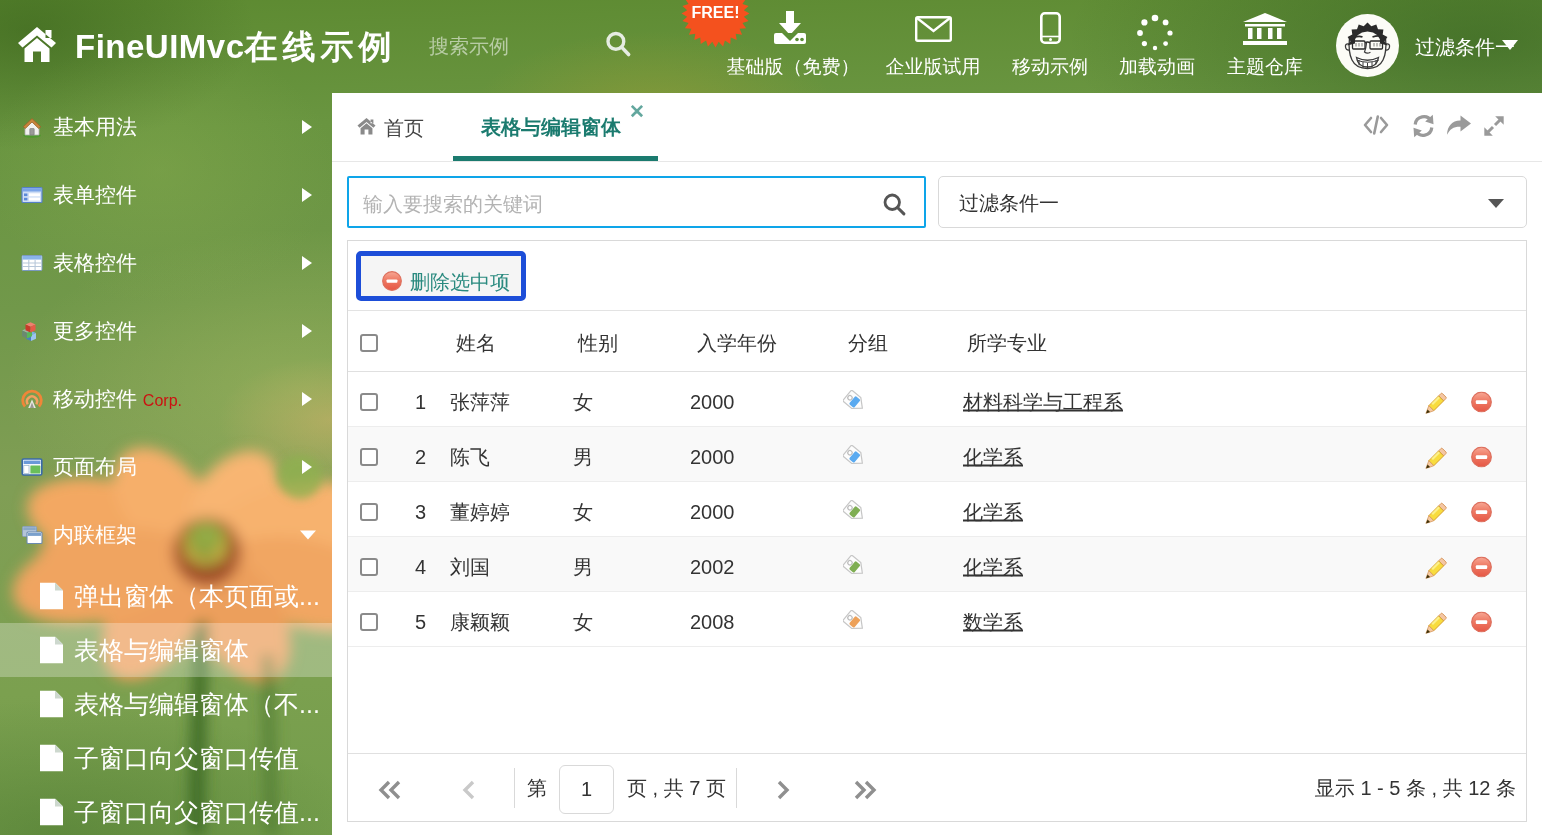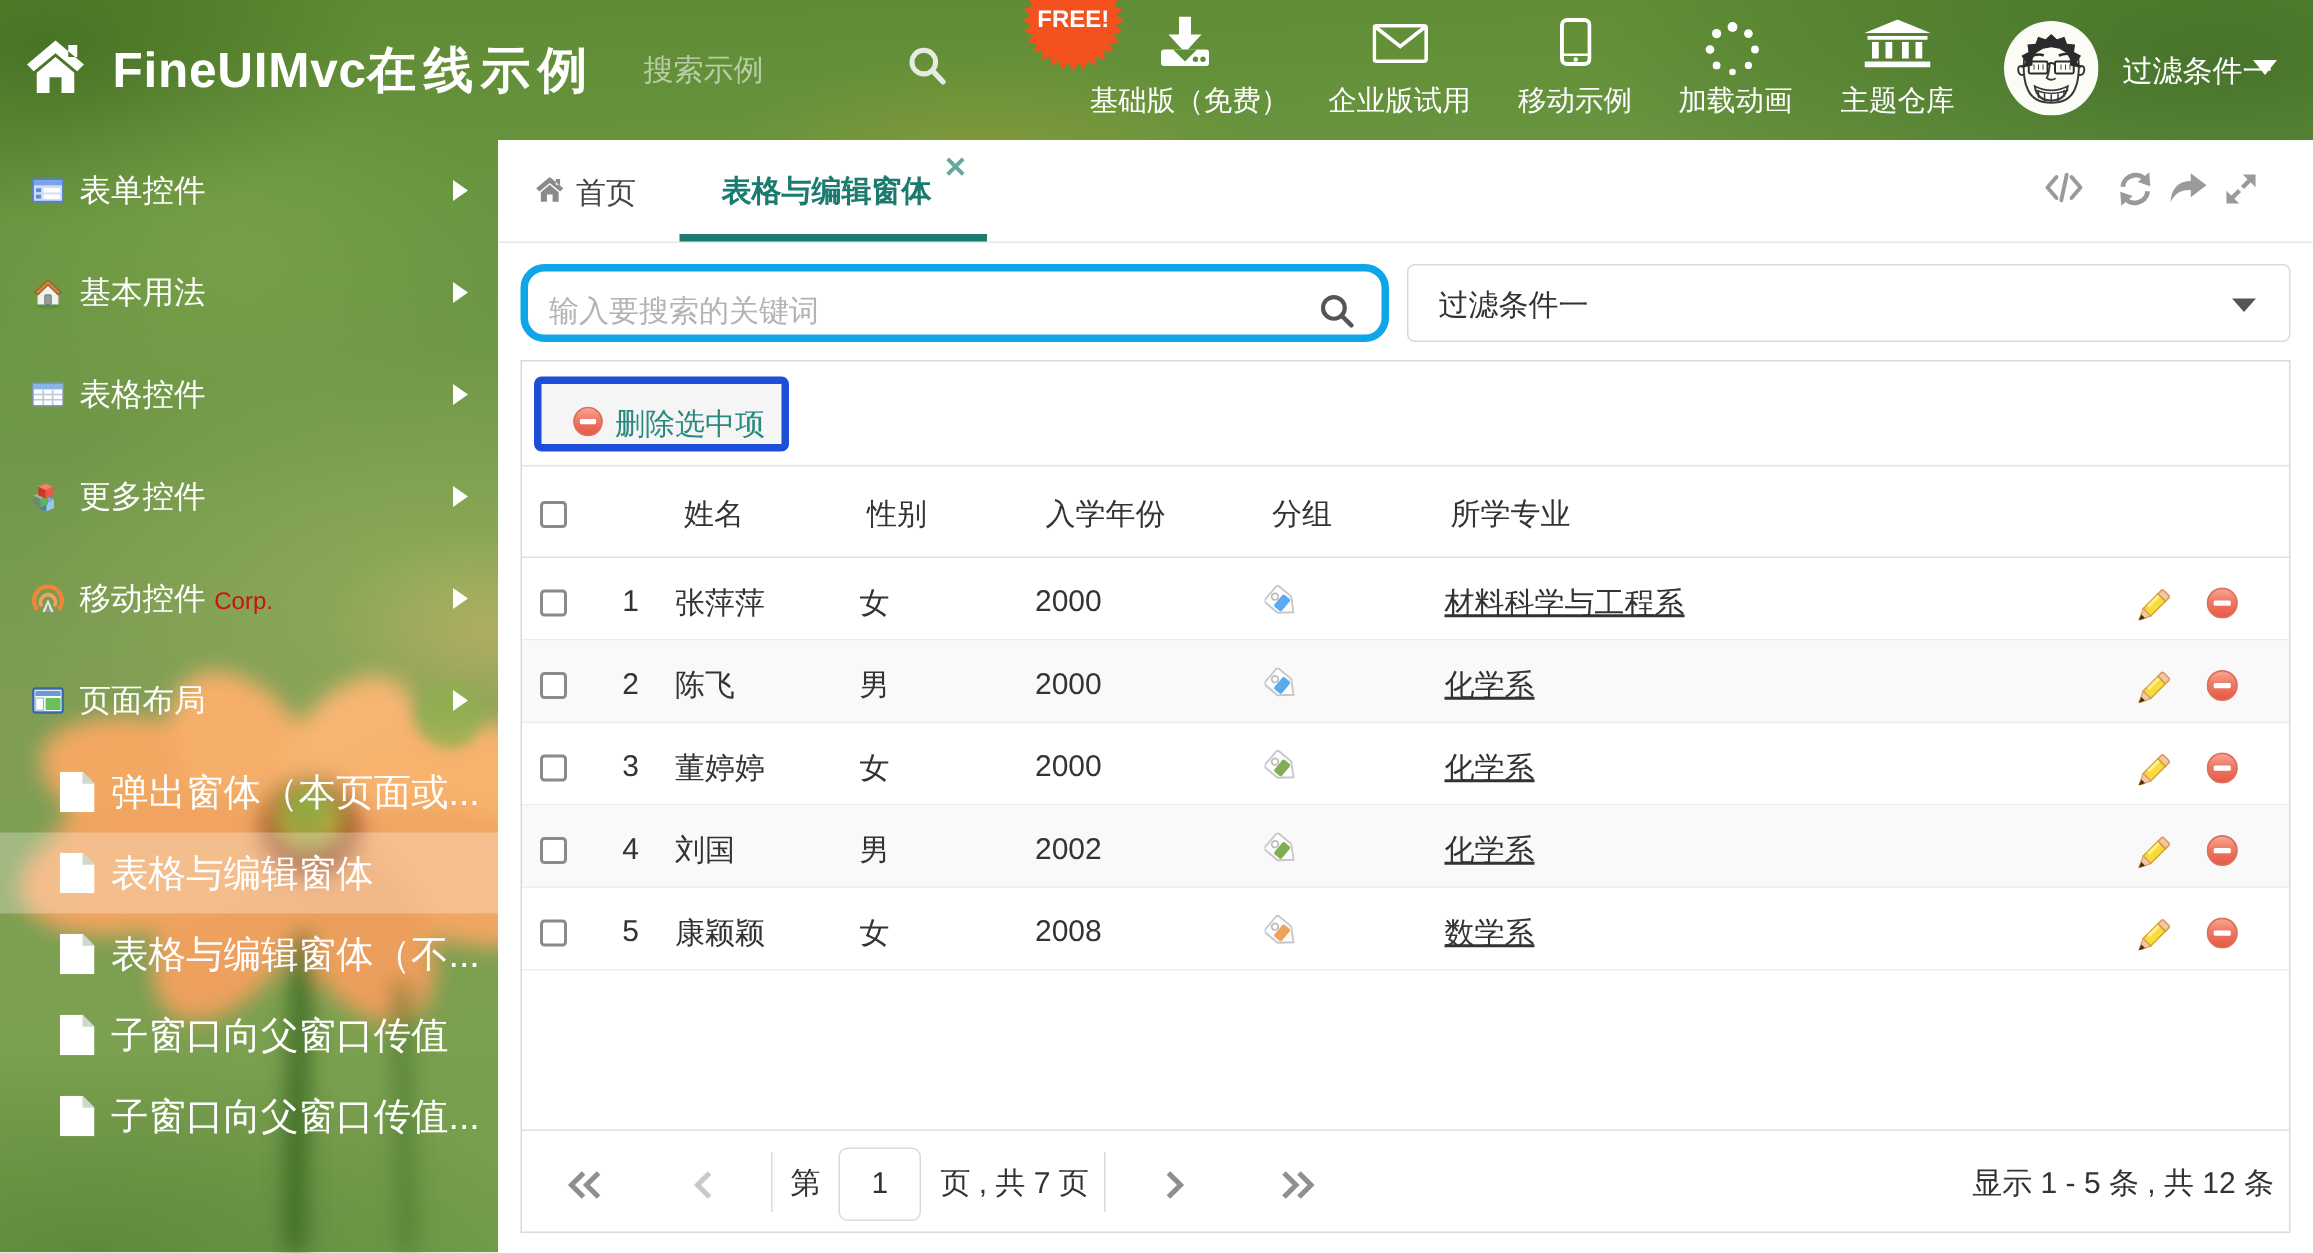--- a/index.html
+++ b/index.html
@@ -40,21 +40,21 @@
 .corp { color:#cc1111; font-size:16px; }
 
 #main { position:absolute; left:332px; top:93px; width:1210px; height:742px; background:#fff; z-index:6;text-decoration:underline; }
 #tabbar { position:absolute; left:0; top:0; width:1210px; height:69px; border-bottom:1px solid #e7e7e7; }
 .tab-home { position:absolute; left:25px; top:22px; font-size:20px; color:#444; }
 .tab-act { position:absolute; left:149px; top:21px; font-size:20px; font-weight:bold; color:#1b7b6f; }
 .tab-x { position:absolute; left:297px; top:7px; font-size:19px; font-weight:bold; color:#63a79e; }
 .tab-underline { position:absolute; left:121px; top:63px; width:205px; height:5px; background:#1b7b6f; }
 .tico { position:absolute; top:21px; color:#9a9a9a; }
 
-.sinput { position:absolute; left:15px; top:83px; width:579px; height:52px; border:5px solid #0ea5e9; border-radius:16px; }
+.sinput { position:absolute; left:15px; top:83px; width:579px; height:52px; border:2px solid #0ea5e9; border-radius:2px; }
 .sinput .ph { position:absolute; left:14px; top:13px; font-size:20px; color:#b3b3b3; }
 .sfilter { position:absolute; left:606px; top:83px; width:589px; height:52px; border:1px solid #d9d9d9; border-radius:5px; }
 .sfilter .tx { position:absolute; left:20px; top:13px; font-size:20px; color:#333; }
 .sfilter .dar { position:absolute; right:22px; top:22px; width:0; height:0; border-left:8px solid transparent; border-right:8px solid transparent; border-top:9px solid #555; }
 
 #panel { position:absolute; left:15px; top:147px; width:1180px; height:582px; border:1px solid #d9d9d9; }
 #toolbar { position:absolute; left:0; top:0; width:1178px; height:70px; border-bottom:1px solid #e3e3e3; }
 .btn-del { position:absolute; left:8px; top:10px; width:170px; height:50px; background:#f5f5f5; border:5px solid #1d4ed8; border-radius:5px; }
 .btn-del .t { position:absolute; left:49px; top:13px; font-size:20px; color:#2a8a7f; }
 .btn-add { position:absolute; right:8px; top:9px; width:150px; height:52px; background:#fff; border:1px solid #ddd; border-radius:5px; }
@@ -231,38 +231,38 @@
     <div class="hicon-label" style="left:933px">企业版试用</div>
     <div class="hicon-label" style="left:1050px">移动示例</div>
     <div class="hicon-label" style="left:1157px">加载动画</div>
     <div class="hicon-label" style="left:1265px">主题仓库</div>
     <div class="uname">过滤条件一</div>
     <div class="caret"></div>
   </div>
   <div id="sidebar">
     <div class="mi">
         <svg class="ic" viewBox="0 0 22 22">
+          <ellipse cx="11" cy="19.5" rx="9" ry="2.2" fill="#4e9a2e"></ellipse>
+          <path d="M4 10 L11 4 L18 10 L18 19 L4 19 Z" fill="#f2f2f0" stroke="#b0b0ac" stroke-width="0.8"></path>
+          <path d="M2.2 10.8 L11 2.6 L19.8 10.8 L17.6 12.4 L11 6 L4.4 12.4 Z" fill="#c8853c" stroke="#9a6228" stroke-width="0.8"></path>
+          <rect x="8.8" y="12.5" width="4.4" height="6.5" rx="0.6" fill="#9a9a98" stroke="#777" stroke-width="0.6"></rect>
+        </svg>
+        <span class="txt">基本用法</span>
+        <span class="arr"></span>
+      </div>
+    <div class="mi">
+        <svg class="ic" viewBox="0 0 22 22">
           <rect x="1" y="3.5" width="20" height="15" rx="1" fill="#cfdef5" stroke="#5580c8" stroke-width="1.2"></rect>
           <rect x="1.6" y="4.1" width="18.8" height="3.4" fill="#7aa4e8"></rect>
           <rect x="3" y="9.5" width="3.4" height="2.6" fill="#5b8ad8"></rect>
           <rect x="3" y="13.8" width="3.4" height="2.6" fill="#5b8ad8"></rect>
           <rect x="8" y="9.3" width="11" height="3" fill="#fff"></rect>
           <rect x="8" y="13.6" width="11" height="3" fill="#fff"></rect>
         </svg>
         <span class="txt">表单控件</span>
-        <span class="arr"></span>
-      </div>
-    <div class="mi">
-        <svg class="ic" viewBox="0 0 22 22">
-          <ellipse cx="11" cy="19.5" rx="9" ry="2.2" fill="#4e9a2e"></ellipse>
-          <path d="M4 10 L11 4 L18 10 L18 19 L4 19 Z" fill="#f2f2f0" stroke="#b0b0ac" stroke-width="0.8"></path>
-          <path d="M2.2 10.8 L11 2.6 L19.8 10.8 L17.6 12.4 L11 6 L4.4 12.4 Z" fill="#c8853c" stroke="#9a6228" stroke-width="0.8"></path>
-          <rect x="8.8" y="12.5" width="4.4" height="6.5" rx="0.6" fill="#9a9a98" stroke="#777" stroke-width="0.6"></rect>
-        </svg>
-        <span class="txt">基本用法</span>
         <span class="arr"></span>
       </div>
     <div class="mi">
         <svg class="ic" viewBox="0 0 22 22">
           <rect x="1" y="3.5" width="20" height="15" rx="1" fill="#fff" stroke="#7a99c0" stroke-width="1"></rect>
           <rect x="1.5" y="4" width="19" height="3.6" fill="#8ab4e8"></rect>
           <path d="M1.5 11 h19 M1.5 14.5 h19 M7.8 8 v10 M14.1 8 v10" stroke="#b8c8da" stroke-width="1.1"></path>
         </svg>
         <span class="txt">表格控件</span>
         <span class="arr"></span>
@@ -294,20 +294,30 @@
       </div>
     <div class="mi">
         <svg class="ic" viewBox="0 0 22 22">
           <rect x="1.2" y="3" width="19.6" height="16" rx="1.5" fill="#f5f8fc" stroke="#3a6aa8" stroke-width="1.6"></rect>
           <rect x="2.6" y="4.6" width="16.8" height="3.4" fill="#6a99d8"></rect>
           <rect x="2.8" y="9.4" width="5.2" height="8" fill="#fff" stroke="#9ab4cc" stroke-width="0.7"></rect>
           <rect x="9.4" y="9.4" width="10" height="8" rx="0.5" fill="#6abf5a"></rect>
         </svg>
         <span class="txt">页面布局</span>
         <span class="arr"></span>
+      </div>
+    <div class="mi">
+        <svg class="ic" viewBox="0 0 22 22">
+          <rect x="1.5" y="2.5" width="14" height="10" rx="1" fill="#b4c4d8" stroke="#8aa0b8" stroke-width="1"></rect>
+          <rect x="2.3" y="3.3" width="12.4" height="2.8" fill="#8aa8c8"></rect>
+          <rect x="6" y="8" width="15" height="11.5" rx="1" fill="#fff" stroke="#6a8ab0" stroke-width="1.1"></rect>
+          <rect x="6.9" y="8.9" width="13.2" height="3" fill="#7aa0cc"></rect>
+        </svg>
+        <span class="txt">内联框架</span>
+        <span class="arrd"></span>
       </div>
     <div class="smi">
         <svg class="fic" width="23" height="27" viewBox="0 0 23 27">
           <path d="M0 0 H15 L23 8 V27 H0 Z" fill="#fff"></path>
           <path d="M15 0 L15 8 L23 8 Z" fill="#cdd8ce"></path>
         </svg>
         <span class="txt">弹出窗体（本页面或...</span>
       </div>
     <div class="smi sel">
         <svg class="fic" width="23" height="27" viewBox="0 0 23 27">

